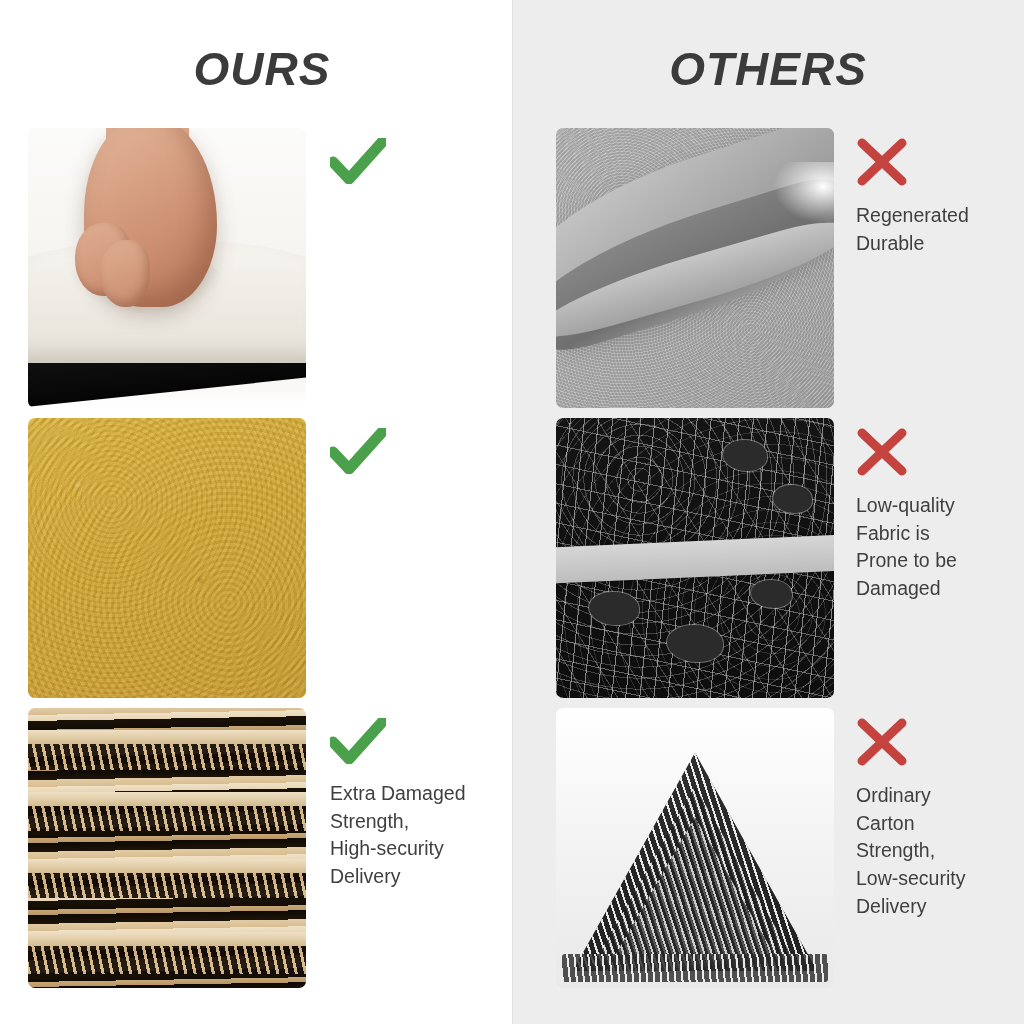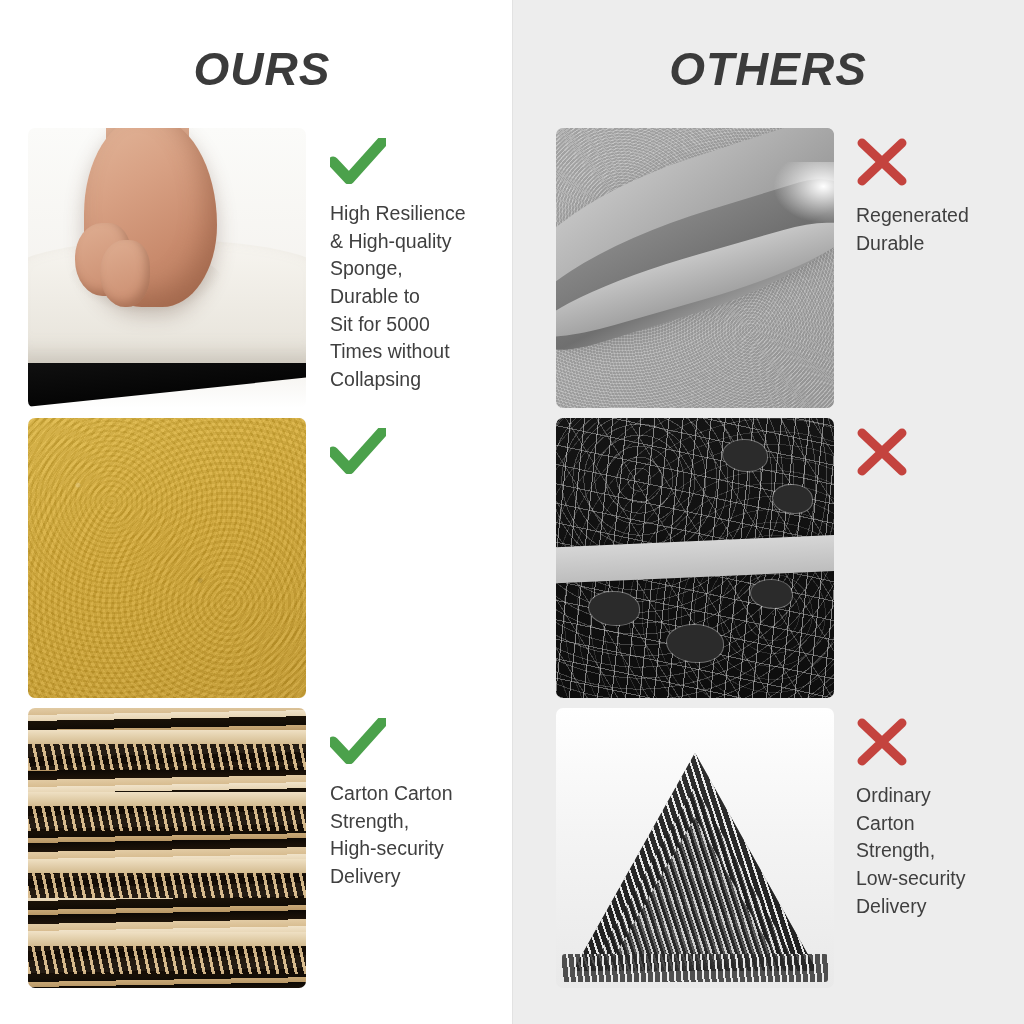--- a/index.html
+++ b/index.html
@@ -232,27 +232,20 @@
           <div class="fist"></div>
           <div class="knuckle"></div>
           <div class="knuckle k2"></div>
         </div>
         <div class="info">
           <span class="mark">
             <svg width="56" height="46" viewBox="0 0 56 46">
               <path d="M3 24 L19 41 L53 3" fill="none" stroke="#4ba14b" stroke-width="11" stroke-linecap="round" stroke-linejoin="round"></path>
             </svg>
           </span>
-          <p class="caption">High Resilience
-&amp; High-quality
-Sponge,
-Durable to
-Sit for 5000
-Times without
-Collapsing</p>
         </div>
       </div>
 
       <div class="row">
         <div class="thumb img-leather"></div>
         <div class="info">
           <span class="mark">
             <svg width="56" height="46" viewBox="0 0 56 46">
               <path d="M3 24 L19 41 L53 3" fill="none" stroke="#4ba14b" stroke-width="11" stroke-linecap="round" stroke-linejoin="round"></path>
             </svg>
@@ -270,21 +263,21 @@
           <div class="flute" style="top:59%;height:9%"></div>
           <div class="slab" style="top:80%;height:5%"></div>
           <div class="flute" style="top:85%;height:10%"></div>
         </div>
         <div class="info">
           <span class="mark">
             <svg width="56" height="46" viewBox="0 0 56 46">
               <path d="M3 24 L19 41 L53 3" fill="none" stroke="#4ba14b" stroke-width="11" stroke-linecap="round" stroke-linejoin="round"></path>
             </svg>
           </span>
-          <p class="caption">Carton Carton
+          <p class="caption">Extra Damaged
 Strength,
 High-security
 Delivery</p>
         </div>
       </div>
 
     </div>
   </section>
 
   <section class="panel panel-others">
@@ -318,20 +311,24 @@
           <div class="blob" style="left:12%;top:62%;width:18%;height:12%"></div>
           <div class="blob" style="left:40%;top:74%;width:20%;height:13%"></div>
           <div class="blob" style="left:70%;top:58%;width:15%;height:10%"></div>
         </div>
         <div class="info">
           <span class="mark">
             <svg width="52" height="48" viewBox="0 0 52 48">
               <path d="M6 5 L46 43 M46 5 L6 43" fill="none" stroke="#c4433e" stroke-width="9" stroke-linecap="round"></path>
             </svg>
           </span>
+          <p class="caption">Low-quality
+Fabric is
+Prone to be
+Damaged</p>
         </div>
       </div>
 
       <div class="row">
         <div class="thumb img-gray-carton">
           <div class="tent"></div>
           <div class="ply"></div>
           <div class="cavity"></div>
           <div class="ply p2"></div>
           <div class="ply p3"></div>

